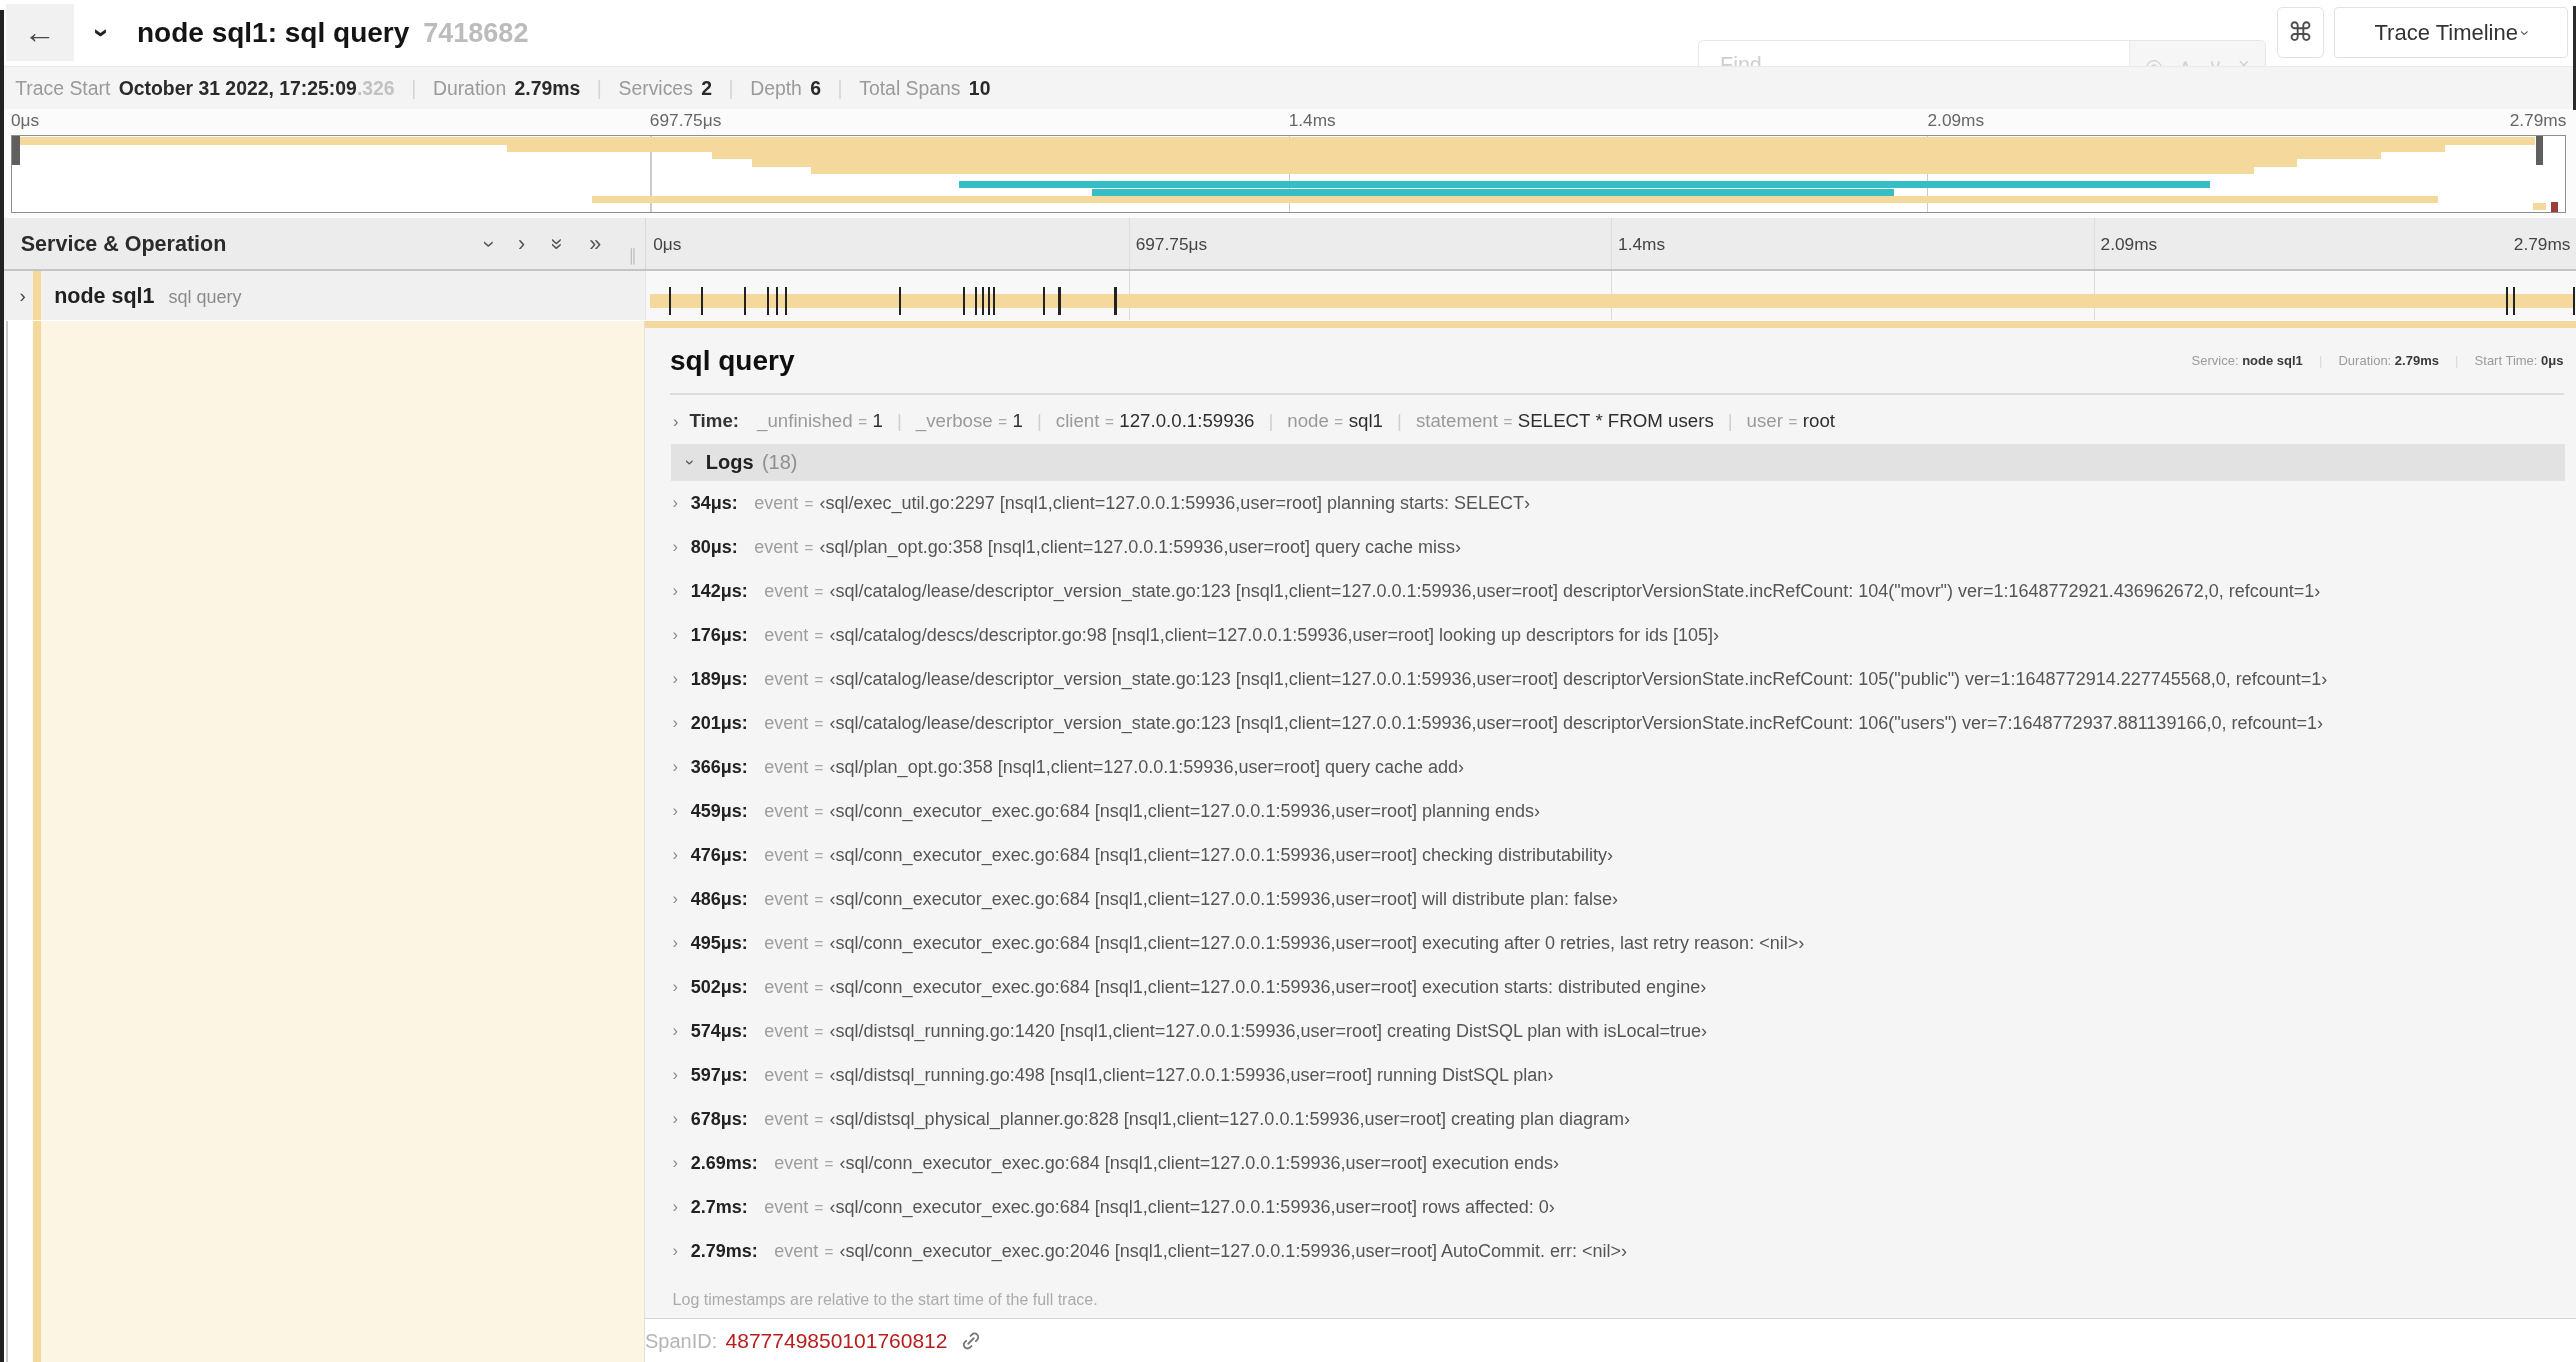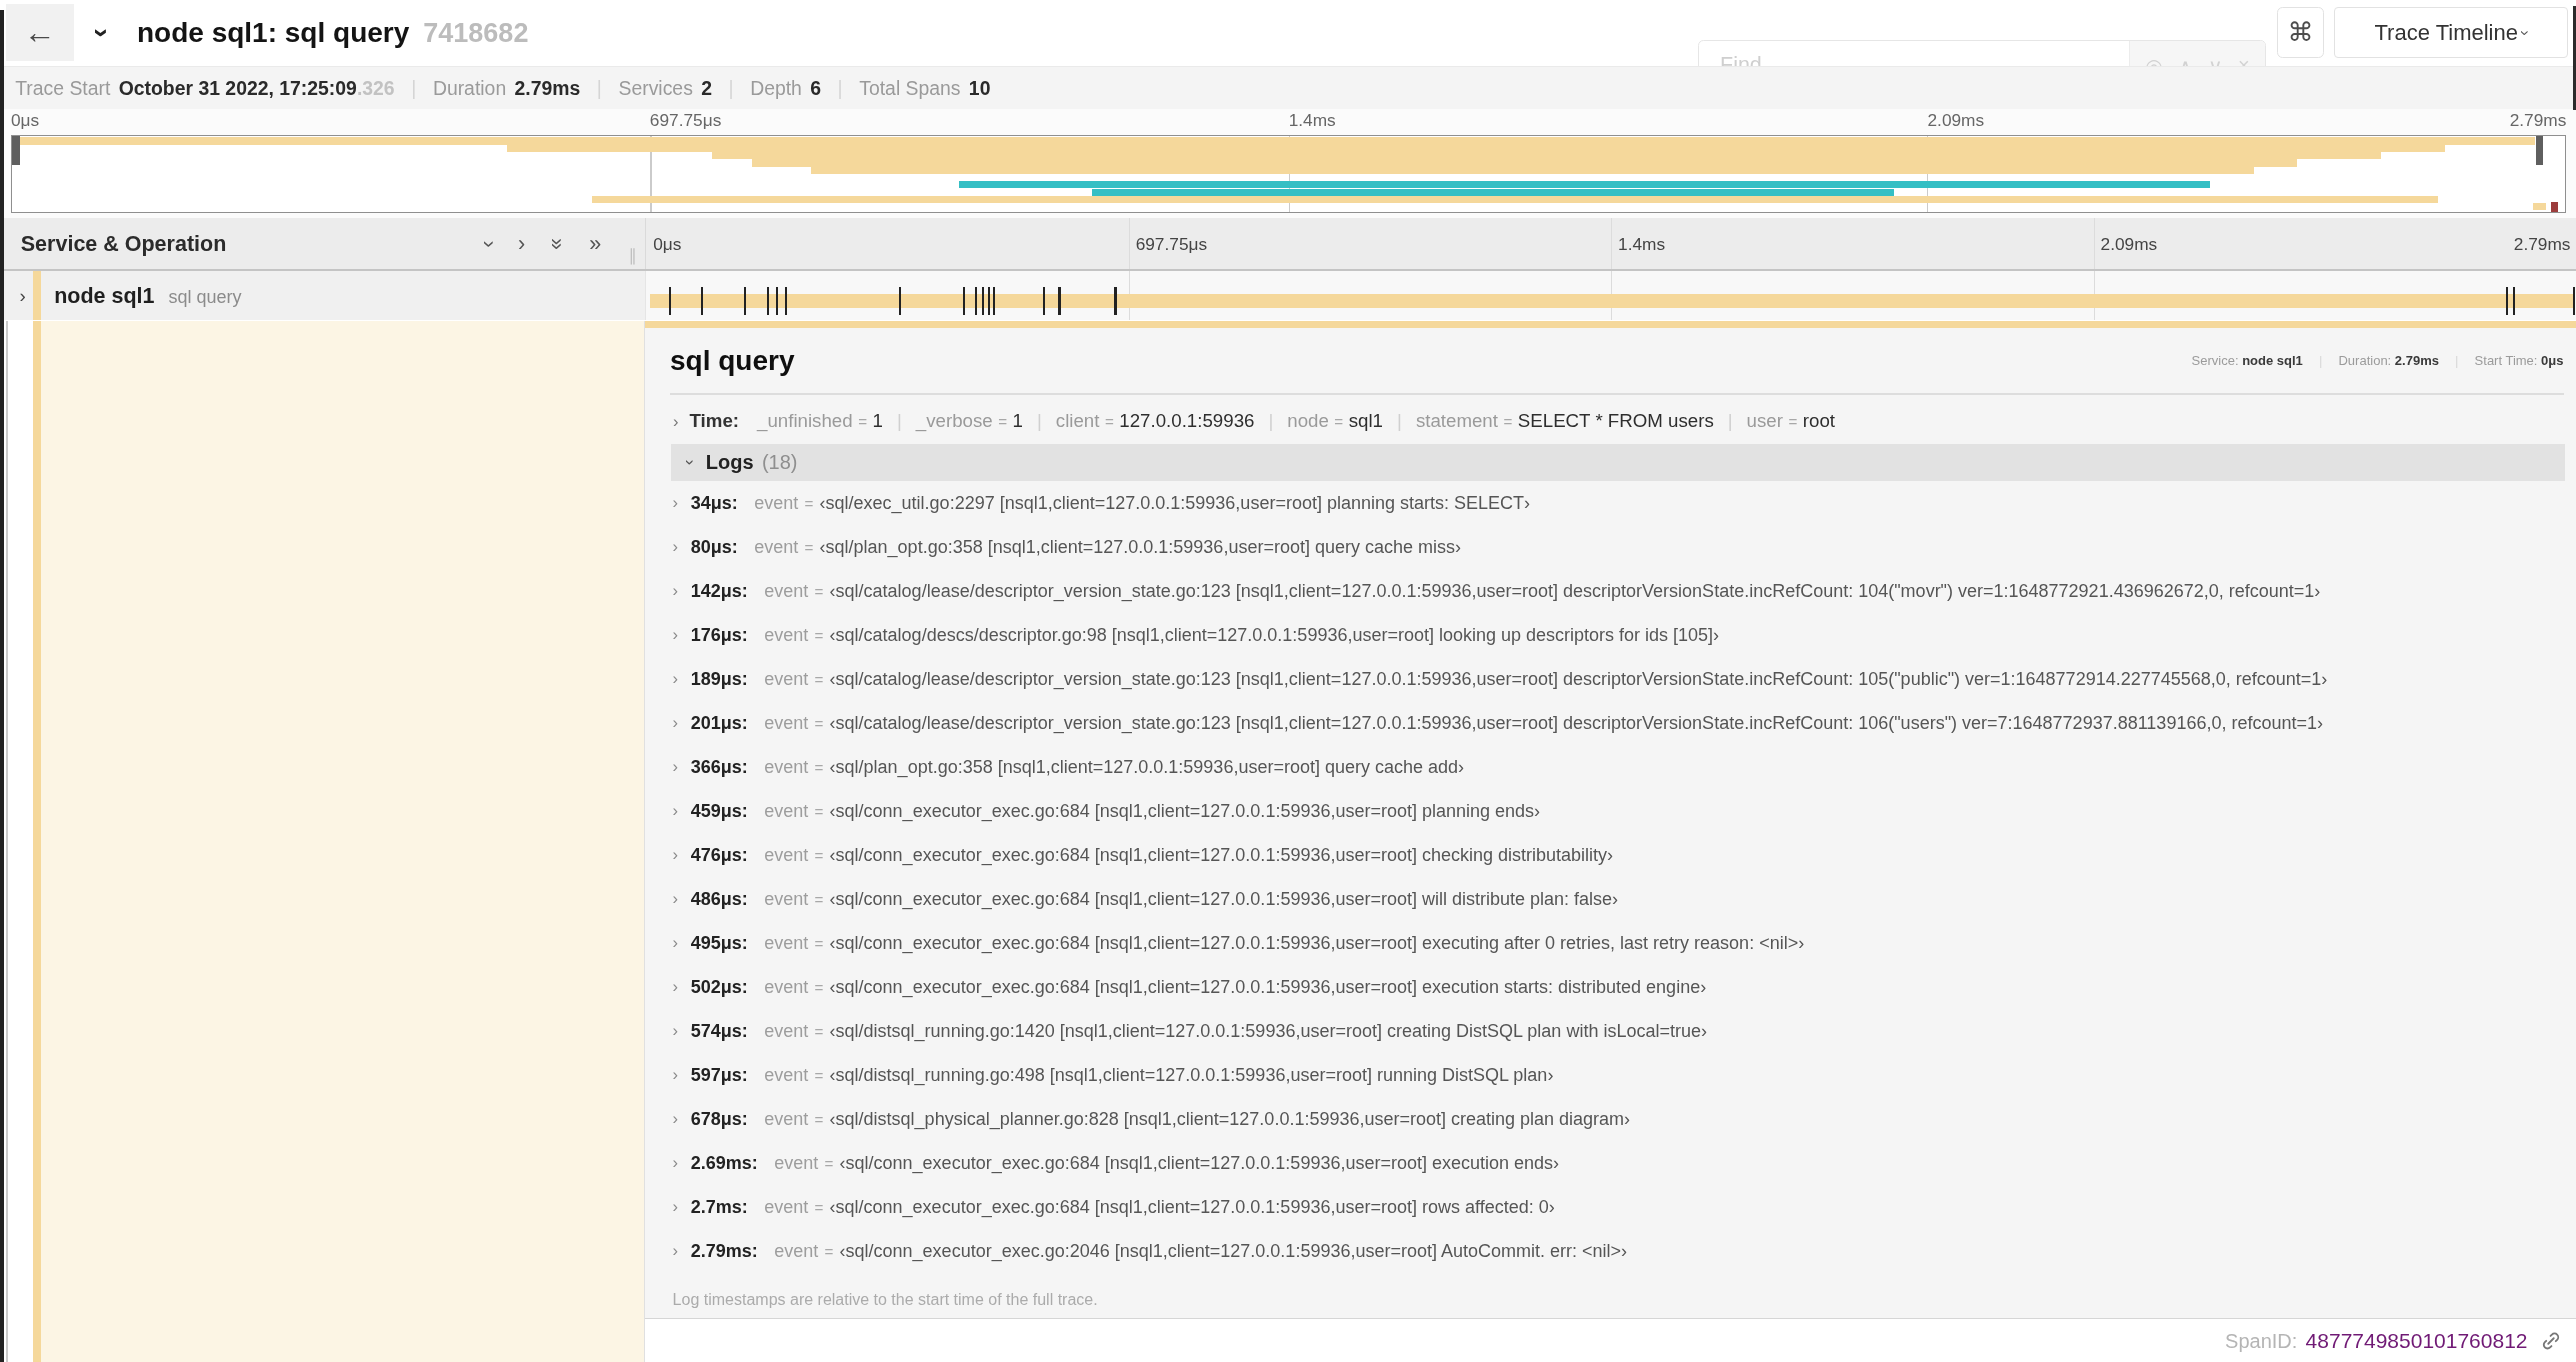--- a/index.html
+++ b/index.html
@@ -109,23 +109,23 @@
   .log-row { height:44px; display:flex; align-items:center; padding-left:16.6px; font-size:18px; white-space:nowrap; overflow:hidden; cursor:pointer; }
   .log-row .chev { color:#8a8a8a; margin-right:12.5px; font-size:16.6px; }
   .log-time { font-weight:bold; color:#222; margin-right:16.6px; }
   .log-k { color:#9d9d9d; }
   .log-eq { color:#a8a8a8; font-size:15.2px; margin:0 6.2px; }
   .log-v { color:#555; }
   .logs-note { margin:18px 0 9.7px 16.6px; font-size:16px; color:#ababab; }
 
   
   .footer-bar { position:absolute; left:645px; right:0; bottom:0; height:44px; background:#fff;
-    display:flex; align-items:center; justify-content:flex-end; padding-right:14px; gap:8.3px; }
+    display:flex; align-items:center; padding-right:14px; gap:8.3px; }
   .spanid-label { color:#b5b5b5; font-size:20px; }
-  .spanid-value { color:#701a75; font-size:21px; }
+  .spanid-value { color:#b91c1c; font-size:21px; }
   .link-icon { cursor:pointer; margin-left:4.2px; display:flex; align-items:center; }
 </style>
 </head>
 <body>
 
 <div id="app">
   <div class="win-edge-left"></div>
   <div class="win-edge-right"></div>
 
   <div class="hdr">

